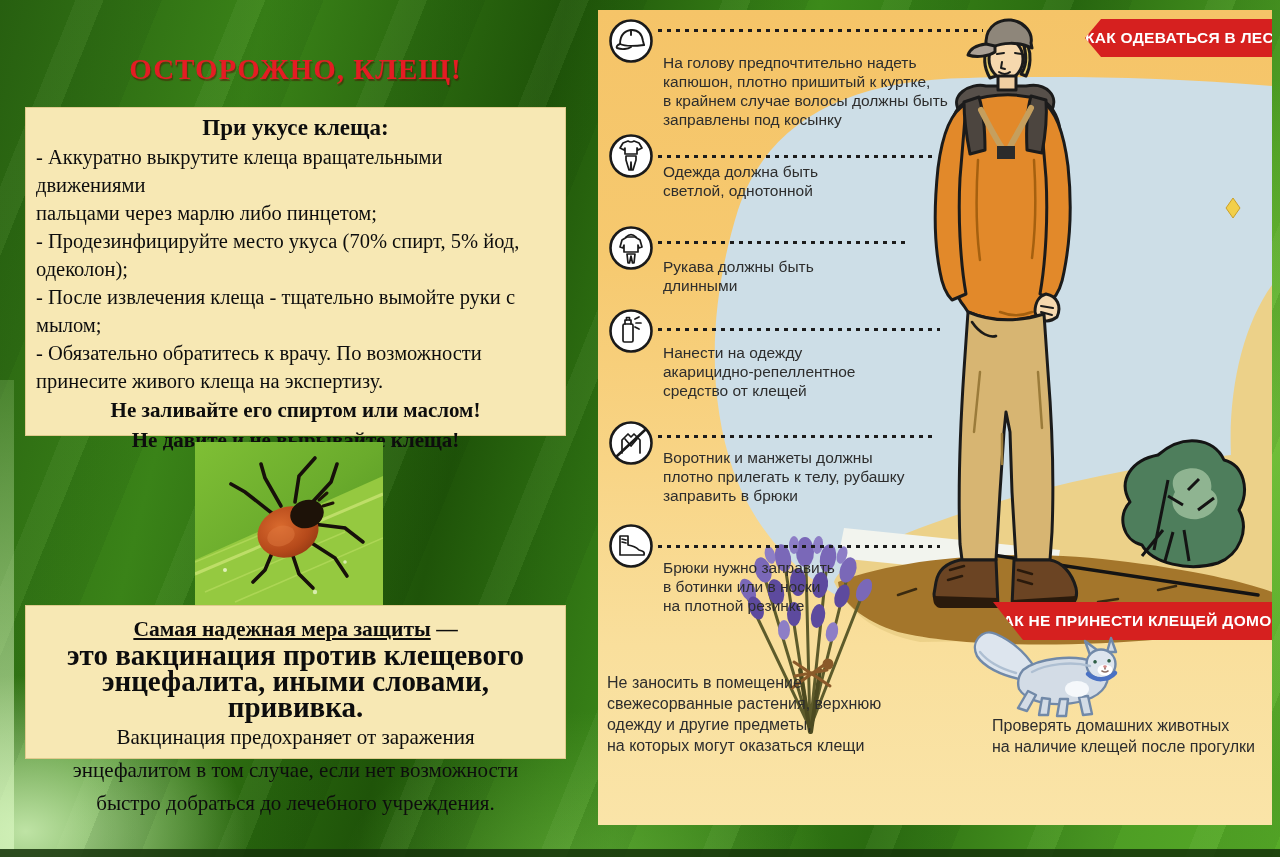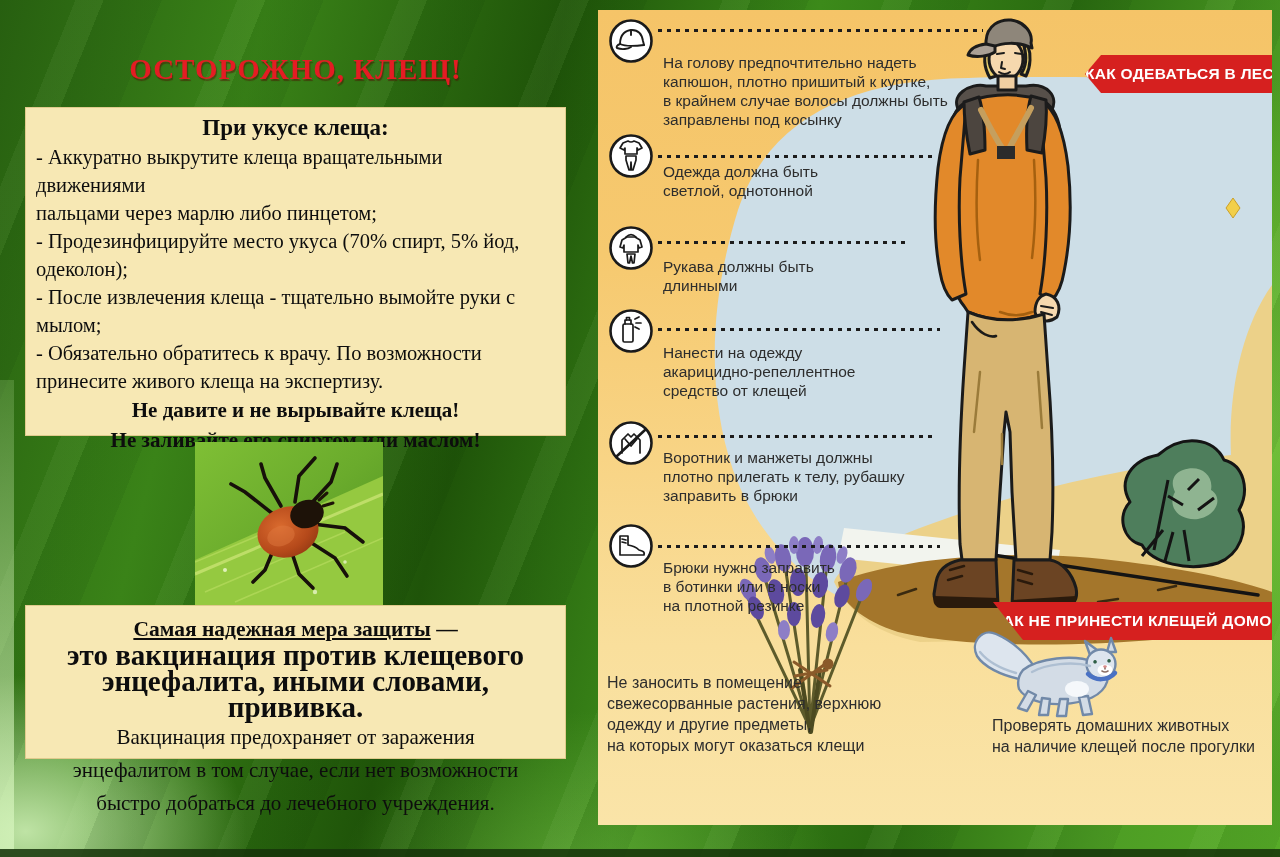--- a/index.html
+++ b/index.html
@@ -37,21 +37,21 @@
   .box2 .para{margin-top:1px;font-size:21px;line-height:33px;white-space:pre-line;}
   .tickphoto{position:absolute;left:195px;top:442px;width:188px;height:163px;}
 
   
   .panel{position:absolute;left:598px;top:10px;width:674px;height:815px;overflow:hidden;
     background:linear-gradient(180deg,#f5c468 0%,#f6c96f 30%,#f8d485 55%,#f9df9c 78%,#fae4a8 100%);}
   .scene{position:absolute;left:0;top:0;width:674px;height:815px;}
   .banner{position:absolute;height:38px;background:#d6201f;color:#fff;
     font-weight:bold;font-size:15.5px;letter-spacing:.3px;line-height:38px;white-space:nowrap;}
   .banner1{left:487px;top:9px;width:187px;padding-left:0;text-align:center;
-    clip-path:polygon(0 50%,16px 0,100% 0,100% 100%,16px 100%);margin-top:36px;}
+    clip-path:polygon(0 50%,16px 0,100% 0,100% 100%,16px 100%);}
   .banner2{left:395px;top:592px;width:279px;clip-path:polygon(0 0,100% 0,100% 100%,30px 100%);
     text-align:right;padding-right:10px;box-sizing:border-box;}
   .tip-icon{position:absolute;left:10px;width:46px;height:46px;}
   .dotline{position:absolute;height:3px;
     background:repeating-linear-gradient(90deg,#1c1c1c 0 4px,transparent 4px 9px);}
   .tip-text{position:absolute;left:65px;width:305px;font-size:15.5px;line-height:19px;
     color:#2d2d2d;white-space:pre-line;}
   .small-note{position:absolute;font-size:16px;line-height:21px;color:#2d2d2d;white-space:pre-line;}
   .advice-box{position:absolute;left:87px;top:760px;width:475px;height:42px;
     border:2px solid #7b7a66;border-radius:18px;}
@@ -74,22 +74,22 @@
   <div class="cream-box box1">
     <div class="head">При укусе клеща:</div>
     <div class="body">- Аккуратно выкрутите клеща вращательными движениями
 пальцами через марлю либо пинцетом;
 - Продезинфицируйте место укуса (70% спирт, 5% йод,
 одеколон);
 - После извлечения клеща - тщательно вымойте руки с
 мылом;
 - Обязательно обратитесь к врачу. По возможности
 принесите живого клеща на экспертизу.</div>
+    <div class="warn">Не заливайте его спиртом или маслом!</div>
     <div class="warn">Не давите и не вырывайте клеща!</div>
-    <div class="warn">Не заливайте его спиртом или маслом!</div>
   </div>
 
   <svg class="tickphoto" viewBox="0 0 188 163">
     <defs>
       <linearGradient id="leafbg" x1="0" y1="0" x2="1" y2="1">
         <stop offset="0" stop-color="#7fbf35"></stop>
           <stop offset=".5" stop-color="#6aab2c"></stop>
           <stop offset="1" stop-color="#4d8f1f"></stop>
       </linearGradient>
       <radialGradient id="tickbody" cx=".4" cy=".35" r=".9">

